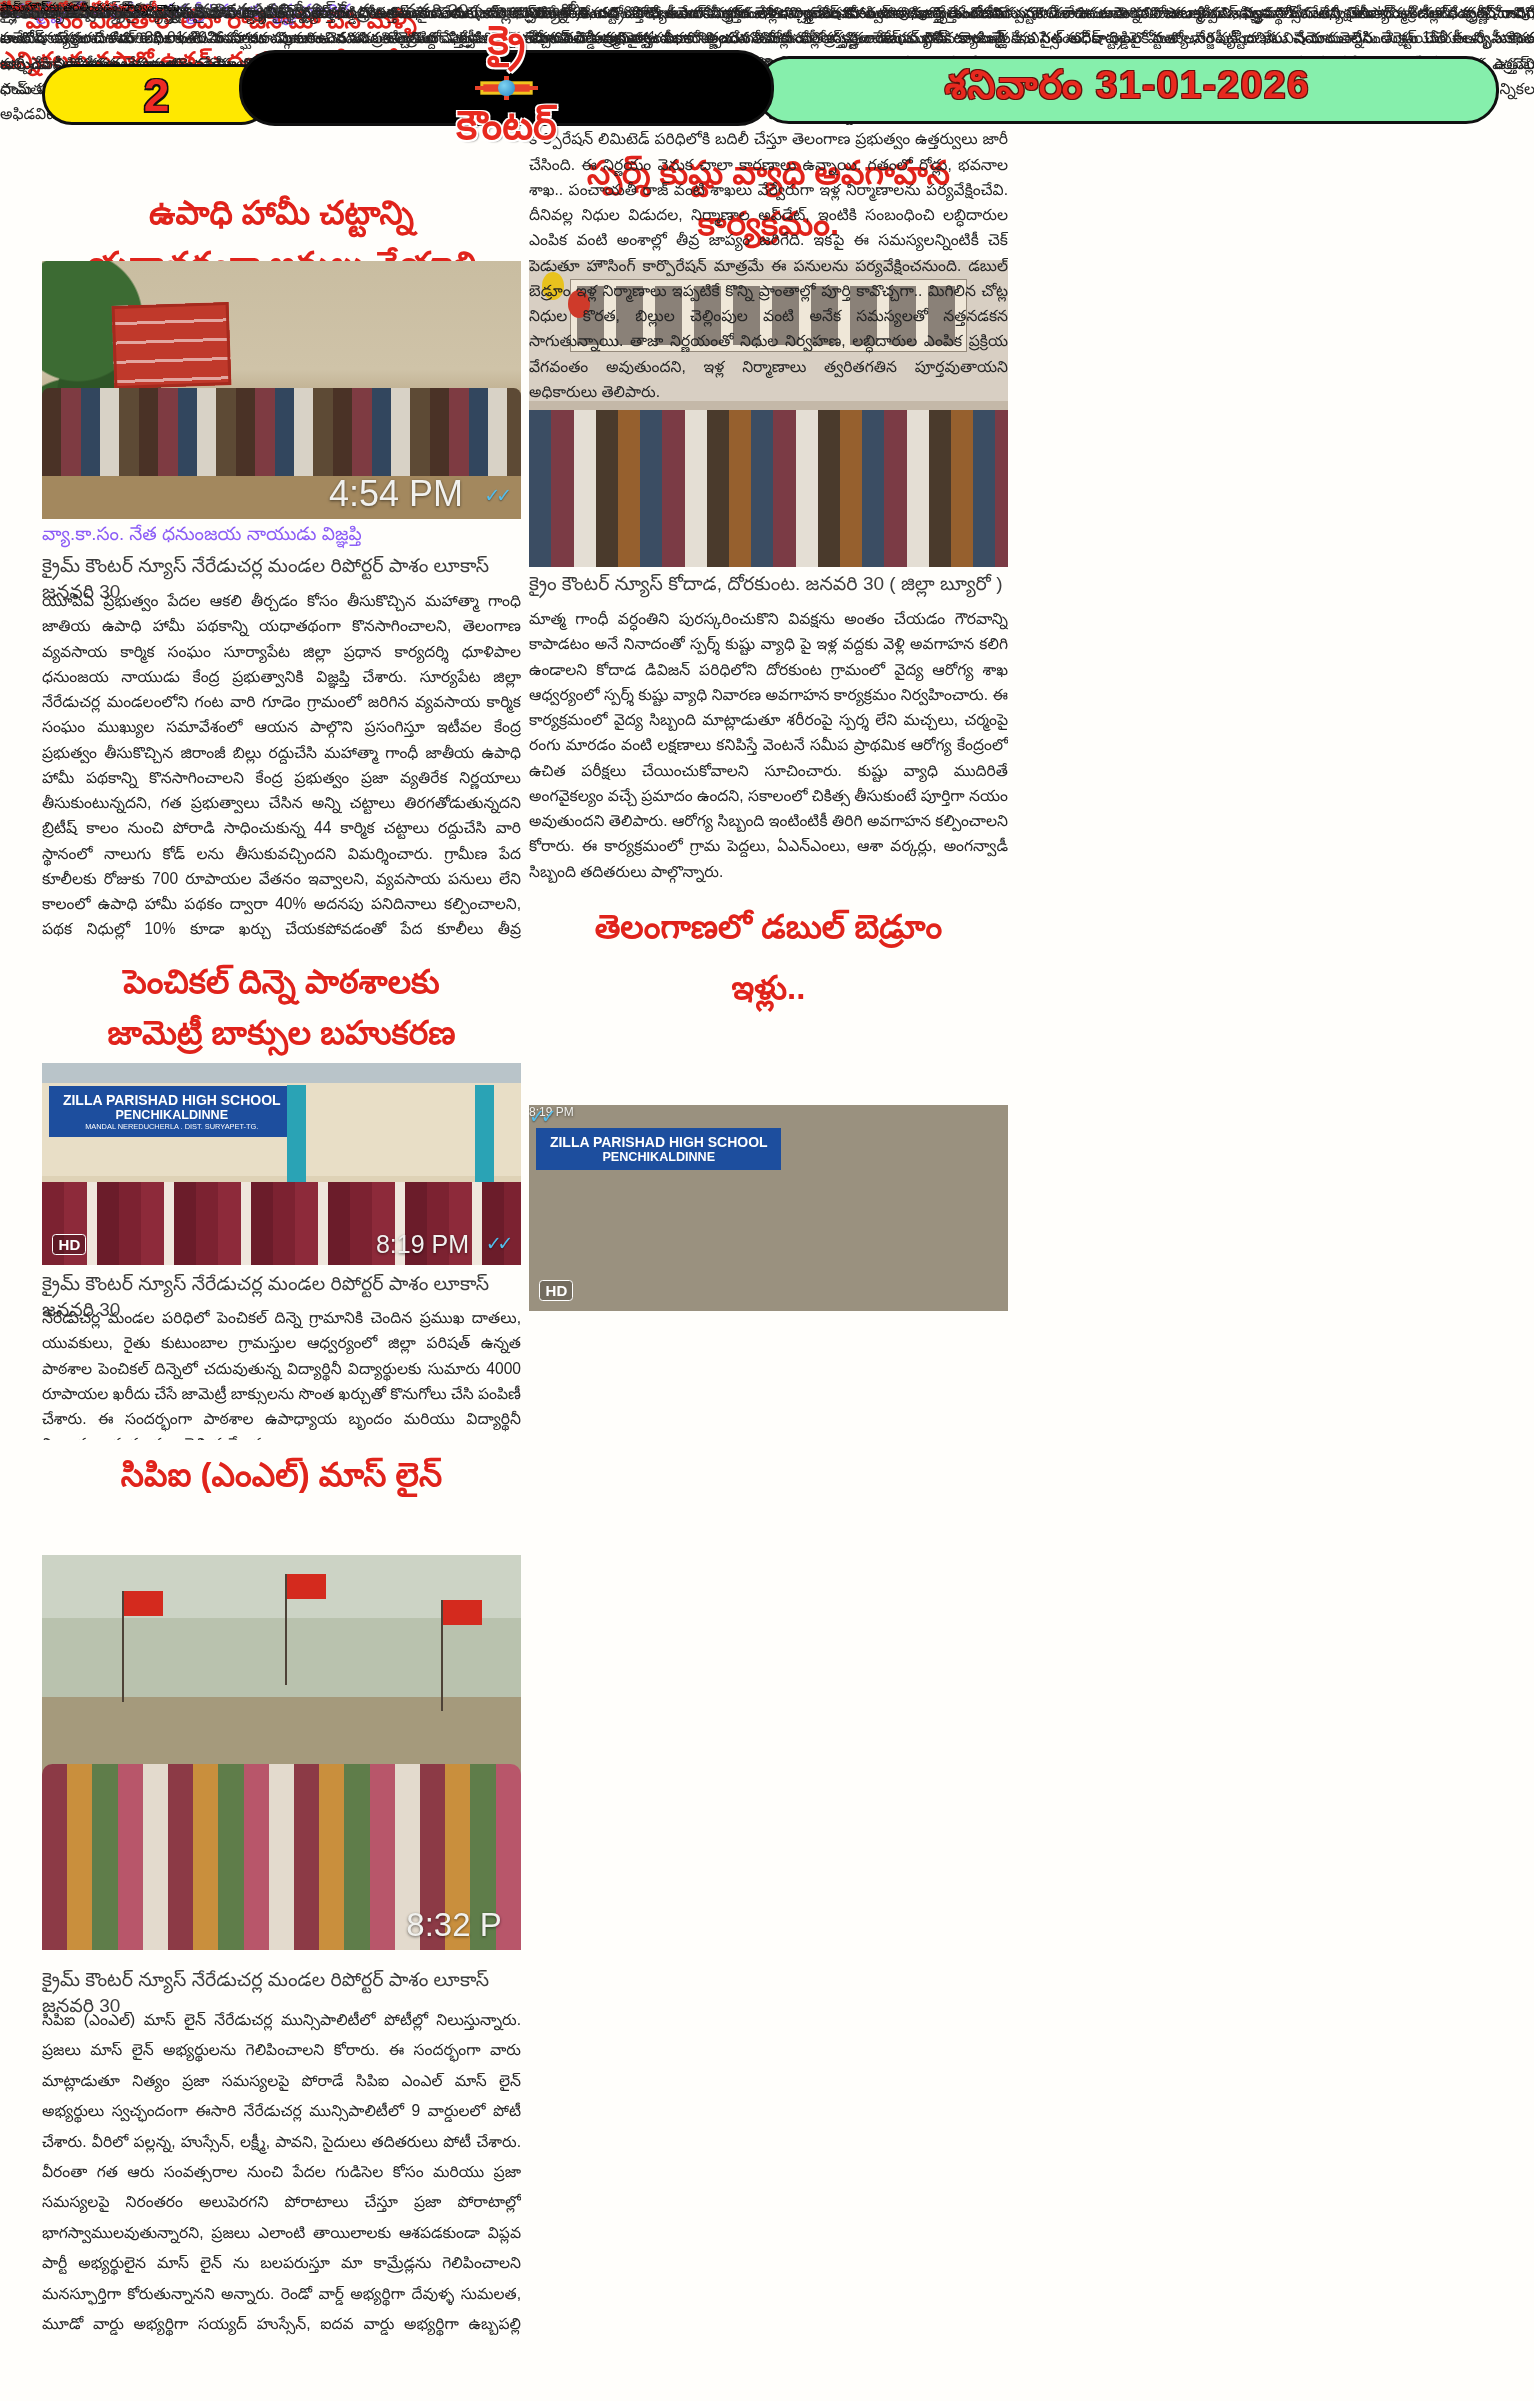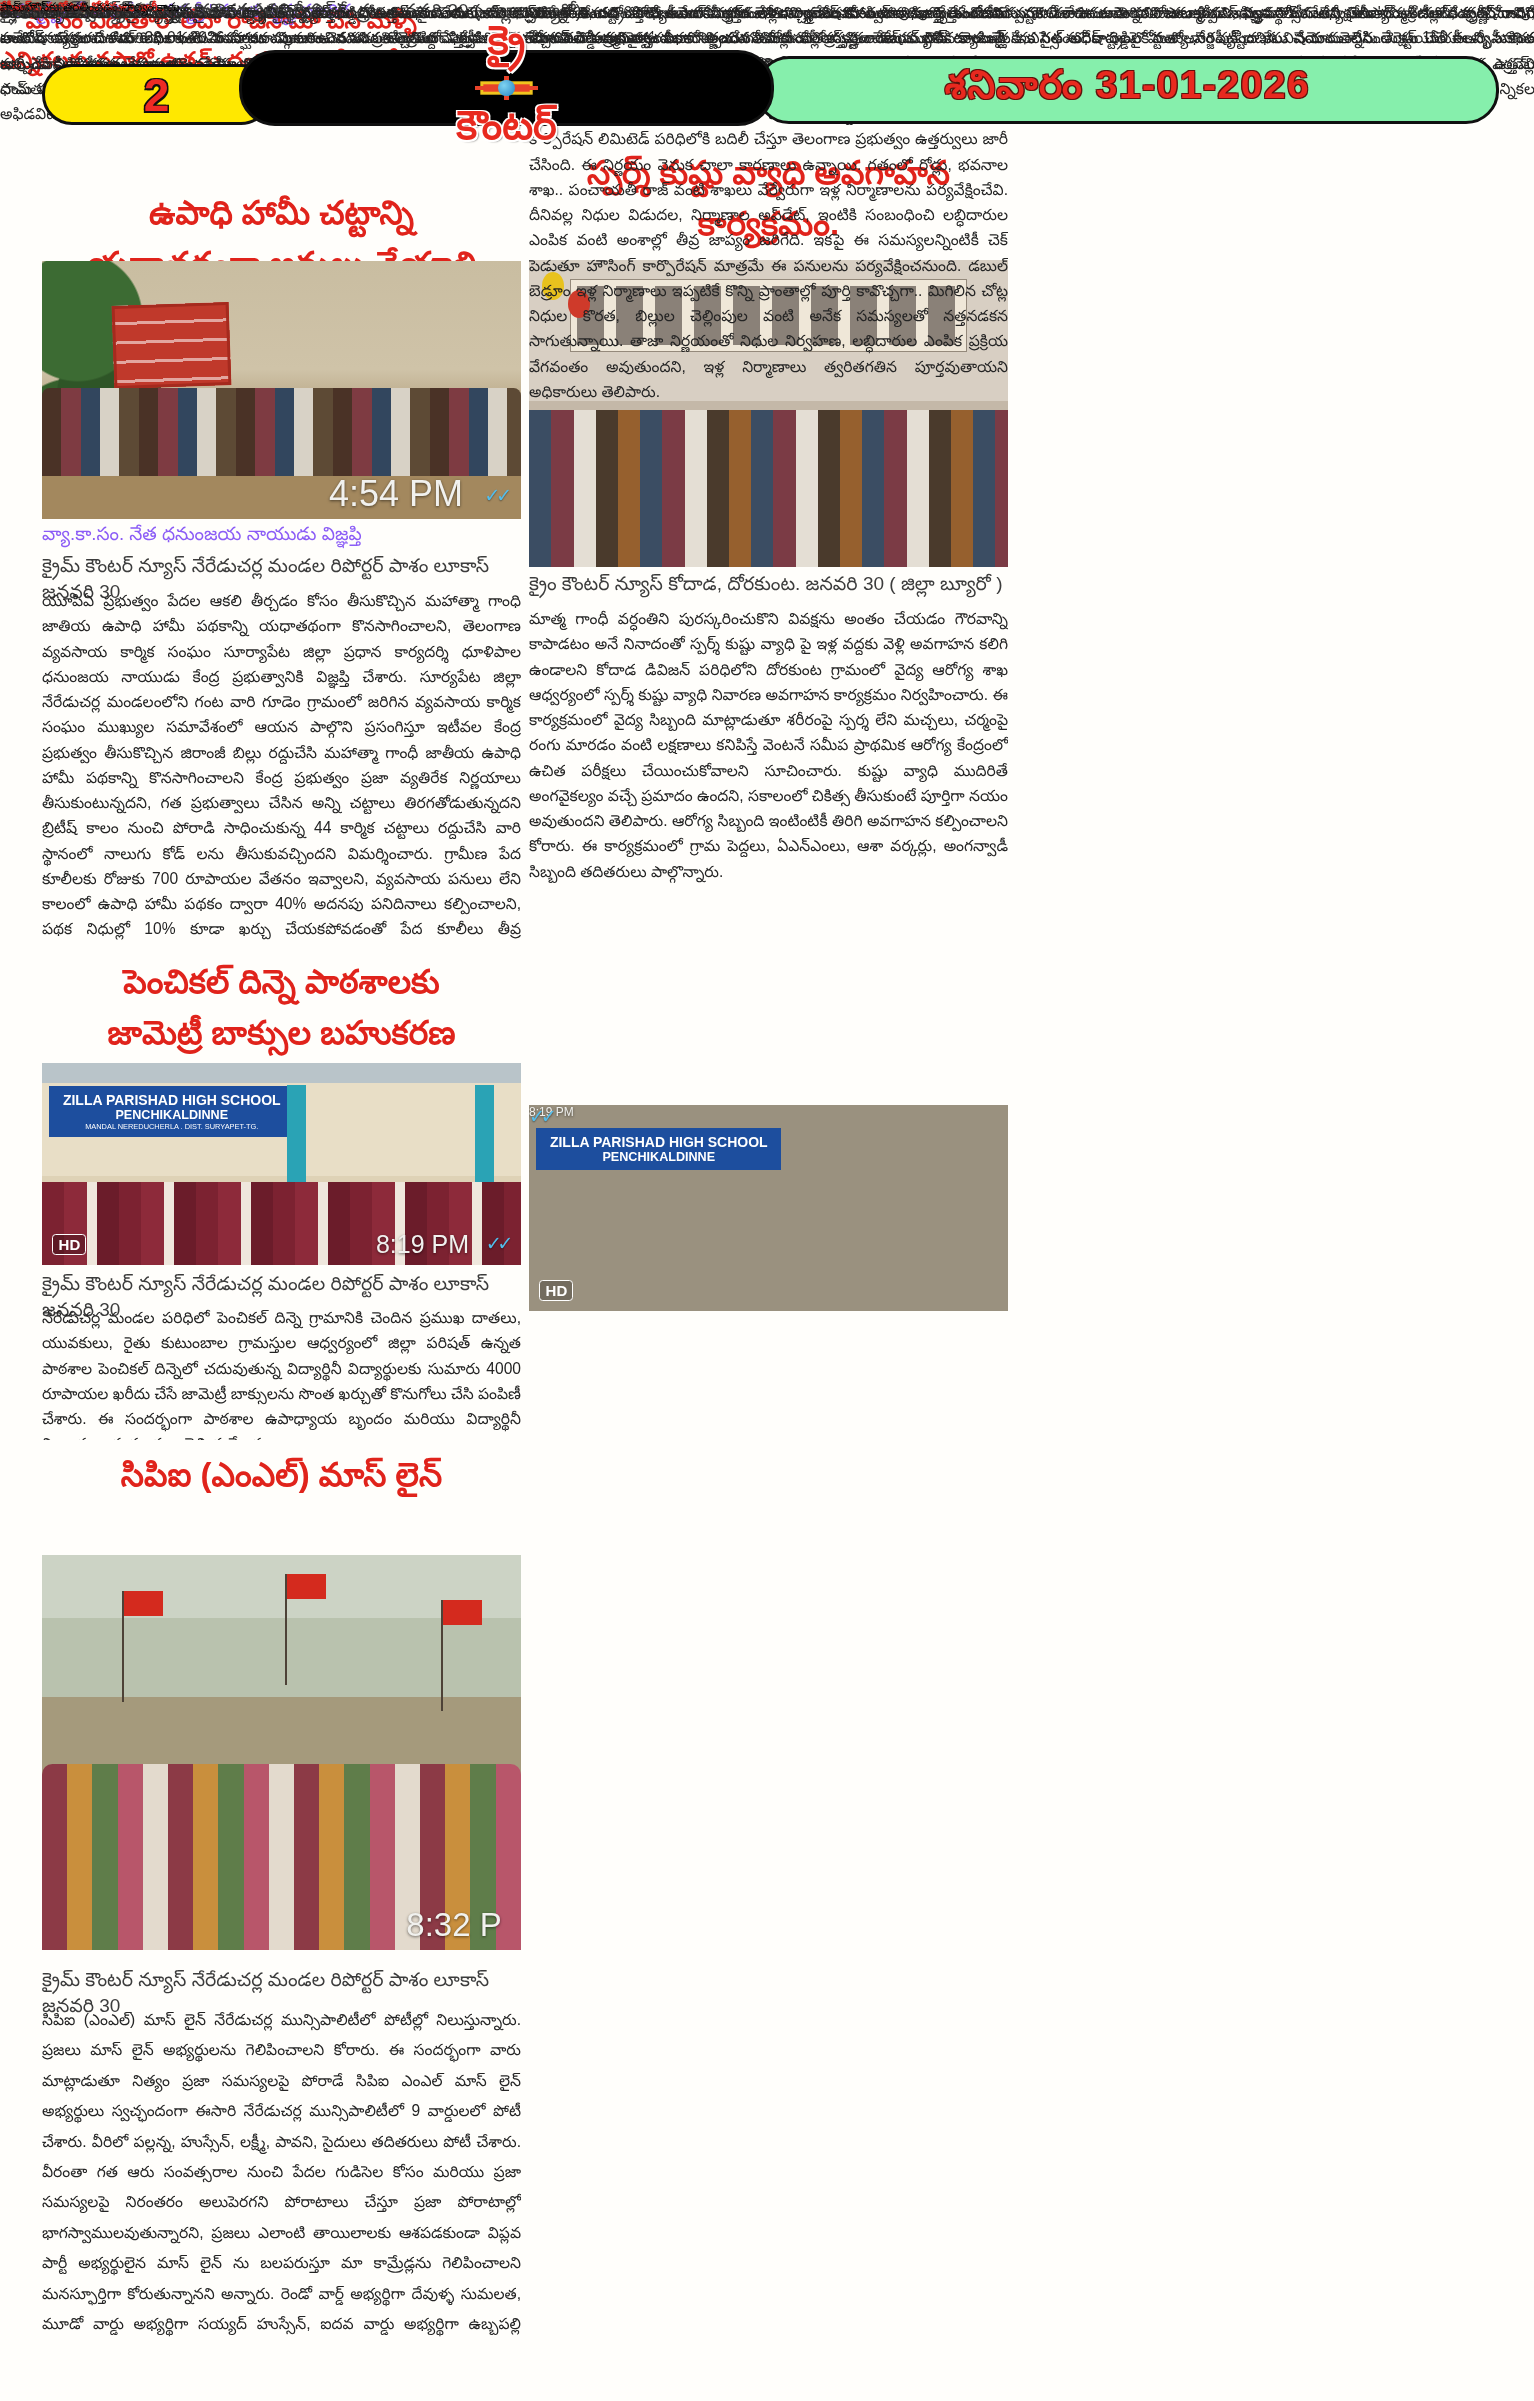--- a/index.html
+++ b/index.html
@@ -247,20 +247,24 @@
     <div class="p4-banner">
       <div class="p4-portraits"></div>
     </div>
     <div class="balloon bl1"></div>
     <div class="balloon bl2"></div>
     <div class="p4-people"></div>
   </div>
   <div class="abs c2 c2-by1 byline">క్రైం కౌంటర్ న్యూస్ కోదాడ,  దోరకుంట. జనవరి 30 ( జిల్లా బ్యూరో )</div>
   <div class="abs c2 c2-body1 body-txt">మాత్మ గాంధీ వర్ధంతిని పురస్కరించుకొని వివక్షను అంతం చేయడం గౌరవాన్ని కాపాడటం అనే నినాదంతో స్పర్శ్ కుష్టు వ్యాధి పై ఇళ్ల వద్దకు వెళ్లి అవగాహన కలిగి ఉండాలని కోదాడ డివిజన్ పరిధిలోని దోరకుంట గ్రామంలో వైద్య ఆరోగ్య శాఖ ఆధ్వర్యంలో స్పర్శ్ కుష్టు వ్యాధి నివారణ అవగాహన కార్యక్రమం నిర్వహించారు. ఈ కార్యక్రమంలో వైద్య సిబ్బంది మాట్లాడుతూ శరీరంపై స్పర్శ లేని మచ్చలు, చర్మంపై రంగు మారడం వంటి లక్షణాలు కనిపిస్తే వెంటనే సమీప ప్రాథమిక ఆరోగ్య కేంద్రంలో ఉచిత పరీక్షలు చేయించుకోవాలని సూచించారు. కుష్టు వ్యాధి ముదిరితే అంగవైకల్యం వచ్చే ప్రమాదం ఉందని, సకాలంలో చికిత్స తీసుకుంటే పూర్తిగా నయం అవుతుందని తెలిపారు. ఆరోగ్య సిబ్బంది ఇంటింటికీ తిరిగి అవగాహన కల్పించాలని కోరారు. ఈ కార్యక్రమంలో గ్రామ పెద్దలు, ఏఎన్ఎంలు, ఆశా వర్కర్లు, అంగన్వాడీ సిబ్బంది తదితరులు పాల్గొన్నారు.</div>
 
+  <div class="abs c2 c2-hl2 hl hl-big">
+    <div>తెలంగాణలో డబుల్ బెడ్రూం</div>
+    <div>ఇళ్లు..</div>
+  </div>
   <div class="abs photo p5">
     <div class="school-sign">
       <div class="l1">ZILLA PARISHAD HIGH SCHOOL</div>
       <div class="l2">PENCHIKALDINNE</div>
     </div>
     <div class="p5-flag"></div>
     <div class="kids-row"></div>
     <span class="hd-badge">HD</span>
     <span class="ts">8:19 PM</span>
     <span class="ticks">✓✓</span>

